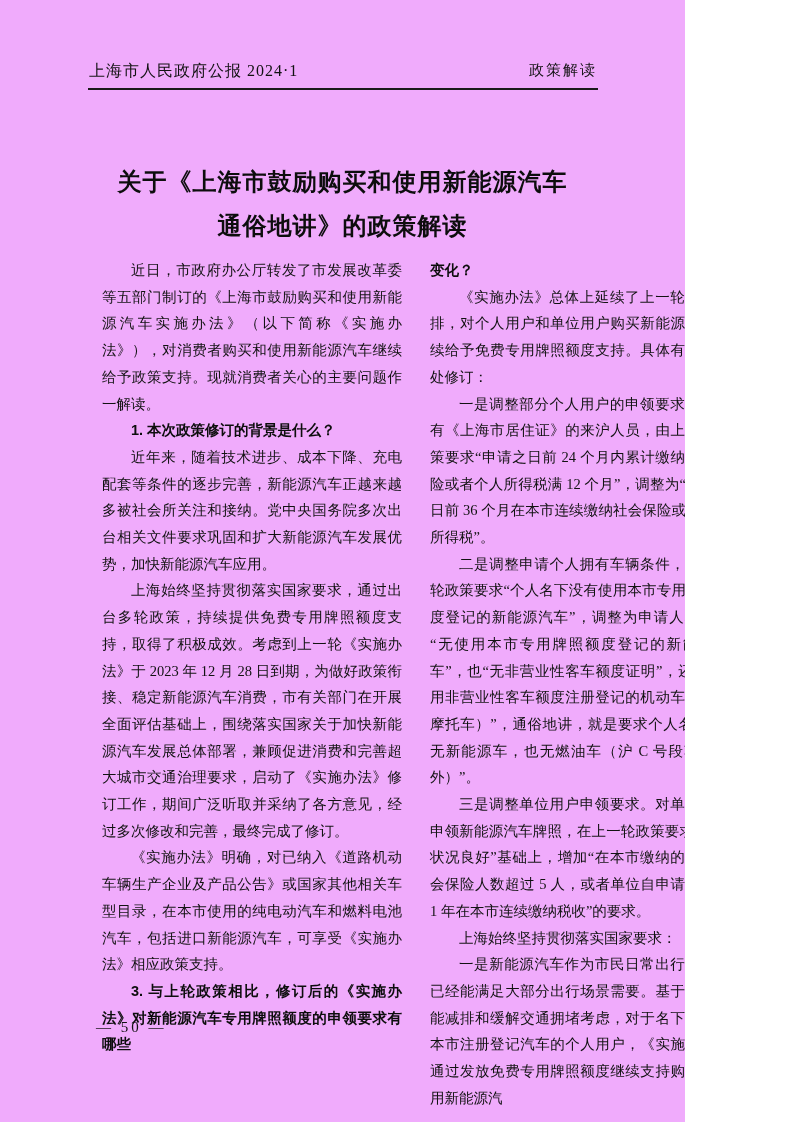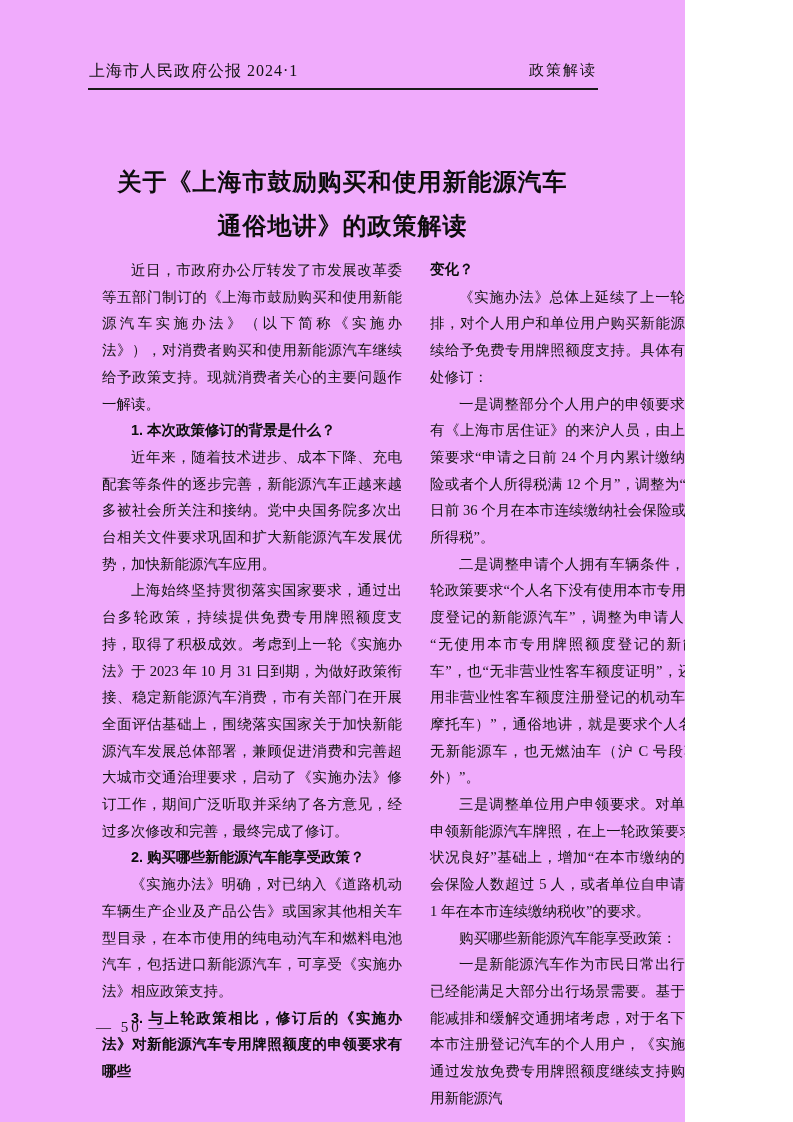--- a/index.html
+++ b/index.html
@@ -78,21 +78,20 @@
     text-indent: 2em;
     word-break: break-all;
   }
   .column p.heading {
     font-family: "Liberation Sans", "DejaVu Sans", sans-serif;
     font-weight: bold;
     color: #0d0d0d;
   }
   .column p.no-indent {
     text-indent: 0;
-    font-family: Liberation Mono, monospace;
   }
   
   .footer {
     position: absolute;
     left: 96px;
     top: 1019px;
     font-size: 15px;
     letter-spacing: 3px;
     white-space: nowrap;
   }
@@ -108,31 +107,30 @@
 
   <div class="header-rule"></div>
 
   <h1 class="title"><span>关于《上海市鼓励购买和使用新能源汽车</span><br><span>通俗地讲》的政策解读</span></h1>
 
   <div class="columns">
     <div class="column" id="col-left">
         <p>近日，市政府办公厅转发了市发展改革委等五部门制订的《上海市鼓励购买和使用新能源汽车实施办法》（以下简称《实施办法》），对消费者购买和使用新能源汽车继续给予政策支持。现就消费者关心的主要问题作一解读。</p>
         <p class="heading">1. 本次政策修订的背景是什么？</p>
         <p>近年来，随着技术进步、成本下降、充电配套等条件的逐步完善，新能源汽车正越来越多被社会所关注和接纳。党中央国务院多次出台相关文件要求巩固和扩大新能源汽车发展优势，加快新能源汽车应用。</p>
-        <p>上海始终坚持贯彻落实国家要求，通过出台多轮政策，持续提供免费专用牌照额度支持，取得了积极成效。考虑到上一轮《实施办法》于 2023 年 10 月 31 日到期，为做好政策衔接、稳定新能源汽车消费，市有关部门在开展全面评估基础上，围绕落实国家关于加快新能源汽车发展总体部署，兼顾促进消费和完善超大城市交通治理要求，启动了《实施办法》修订工作，期间广泛听取并采纳了各方意见，经过多次修改和完善，最终完成了修订。</p>
-        <p class="heading">2. 购买哪些新能源汽车能享受政策？</p>
+        <p>上海始终坚持贯彻落实国家要求，通过出台多轮政策，持续提供免费专用牌照额度支持，取得了积极成效。考虑到上一轮《实施办法》于 2023 年 12 月 28 日到期，为做好政策衔接、稳定新能源汽车消费，市有关部门在开展全面评估基础上，围绕落实国家关于加快新能源汽车发展总体部署，兼顾促进消费和完善超大城市交通治理要求，启动了《实施办法》修订工作，期间广泛听取并采纳了各方意见，经过多次修改和完善，最终完成了修订。</p>
         <p>《实施办法》明确，对已纳入《道路机动车辆生产企业及产品公告》或国家其他相关车型目录，在本市使用的纯电动汽车和燃料电池汽车，包括进口新能源汽车，可享受《实施办法》相应政策支持。</p>
         <p class="heading">3. 与上轮政策相比，修订后的《实施办法》对新能源汽车专用牌照额度的申领要求有哪些</p>
       </div>
     <div class="column" id="col-right">
         <p class="heading no-indent">变化？</p>
         <p>《实施办法》总体上延续了上一轮政策安排，对个人用户和单位用户购买新能源汽车继续给予免费专用牌照额度支持。具体有以下三处修订：</p>
         <p>一是调整部分个人用户的申领要求。对持有《上海市居住证》的来沪人员，由上一轮政策要求“申请之日前 24 个月内累计缴纳社会保险或者个人所得税满 12 个月”，调整为“申请之日前 36 个月在本市连续缴纳社会保险或者个人所得税”。</p>
         <p>二是调整申请个人拥有车辆条件，由上一轮政策要求“个人名下没有使用本市专用牌照额度登记的新能源汽车”，调整为申请人名下既“无使用本市专用牌照额度登记的新能源汽车”，也“无非营业性客车额度证明”，还“无使用非营业性客车额度注册登记的机动车（不含摩托车）”，通俗地讲，就是要求个人名下“既无新能源车，也无燃油车（沪 C 号段车辆除外）”。</p>
         <p>三是调整单位用户申领要求。对单位用户申领新能源汽车牌照，在上一轮政策要求“信用状况良好”基础上，增加“在本市缴纳的职工社会保险人数超过 5 人，或者单位自申请之日前 1 年在本市连续缴纳税收”的要求。</p>
-        <p>购买哪些新能源汽车能享受政策：</p>
+        <p>上海始终坚持贯彻落实国家要求：</p>
         <p>一是新能源汽车作为市民日常出行工具，已经能满足大部分出行场景需要。基于促进节能减排和缓解交通拥堵考虑，对于名下没有在本市注册登记汽车的个人用户，《实施办法》通过发放免费专用牌照额度继续支持购买和使用新能源汽</p>
       </div>
   </div>
 
   <div class="footer">— 50 —</div>
 
 </div>
 
 </body></html>

